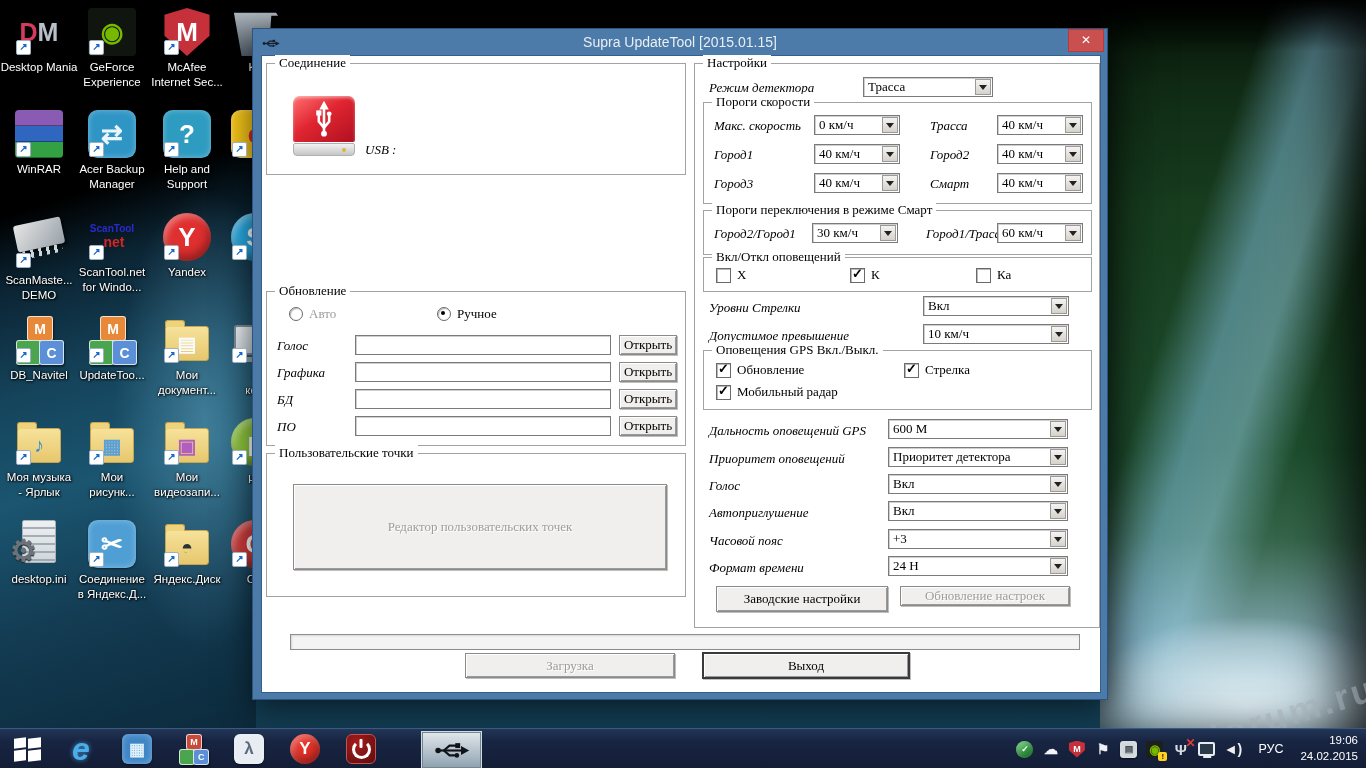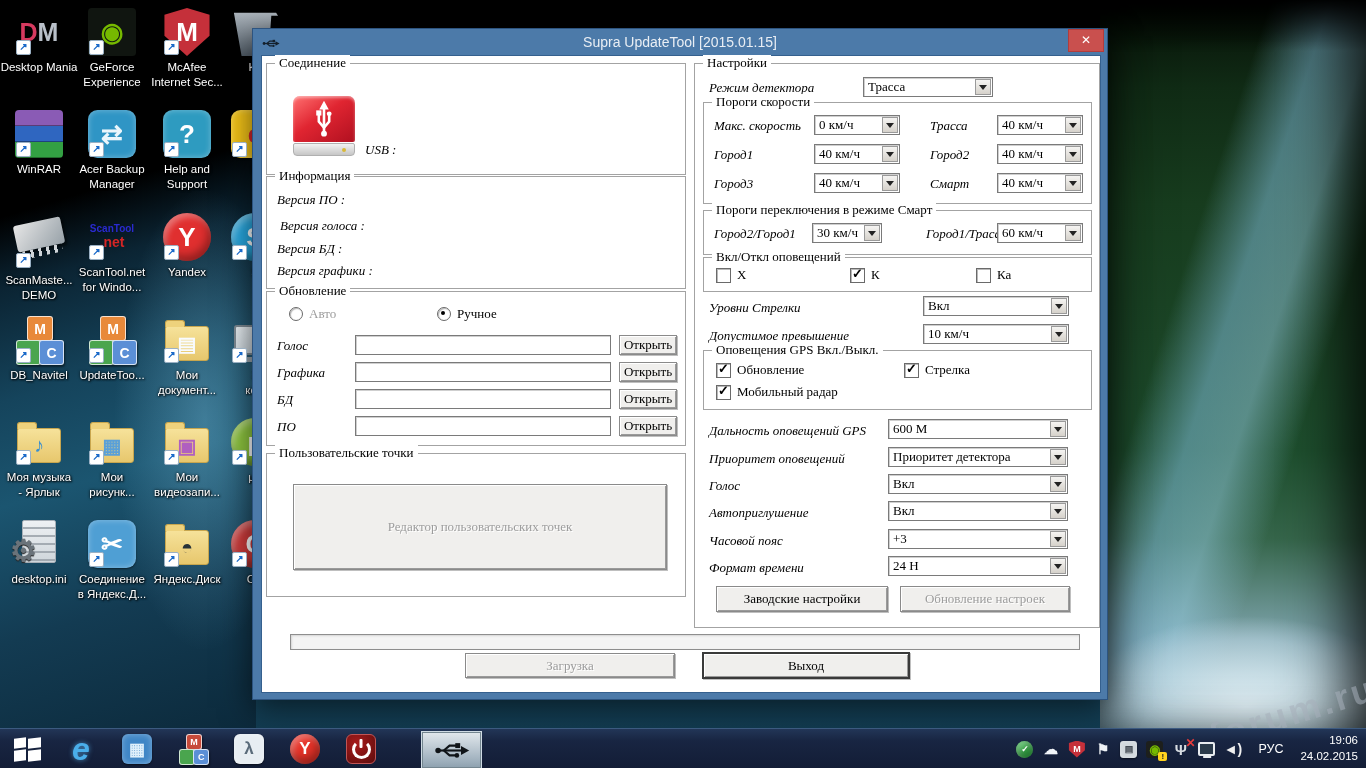--- a/index.html
+++ b/index.html
@@ -408,27 +408,20 @@
               <path d="M33 5.5 L43 11 L33 16.5 Z" fill="#fff"></path>
             </svg>
           </div>
           <div class="ud-base">
               <span class="led"></span>
             </div>
         </div>
         <span class="flabel" style="left:98px;top:78px">USB :</span>
       </div>
 
-      <div class="grp" style="left:4px;top:120px;width:418px;height:111px">
-        <span class="grp-label">Информация</span>
-        <span class="flabel" style="left:10px;top:15px">Версия ПО :</span>
-        <span class="flabel" style="left:13px;top:41px">Версия голоса :</span>
-        <span class="flabel" style="left:10px;top:64px">Версия БД :</span>
-        <span class="flabel" style="left:10px;top:86px">Версия графики :</span>
-      </div>
 
       <div class="grp" style="left:4px;top:235px;width:418px;height:153px">
         <span class="grp-label">Обновление</span>
         <label class="rad disabled" style="left:22px;top:14px">
           <span class="rdot"></span>
           <span>Авто</span>
         </label>
         <label class="rad sel" style="left:170px;top:14px">
           <span class="rdot"></span>
           <span>Ручное</span>
@@ -509,21 +502,21 @@
               <span class="v">40 км/ч</span>
               <span class="b">
                 <span class="tri"></span>
               </span>
             </div>
         </div>
 
         <div class="grp" style="left:8px;top:146px;width:387px;height:43px">
           <span class="grp-label">Пороги переключения в режиме Смарт</span>
           <span class="flabel" style="left:10px;top:15px">Город2/Город1</span>
-          <div class="combo" style="left:108px;top:12px;width:70px">
+          <div class="combo" style="left:108px;top:12px;width:86px">
               <span class="v">30 км/ч</span>
               <span class="b">
                 <span class="tri"></span>
               </span>
             </div>
           <span class="flabel" style="left:222px;top:15px">Город1/Трасса</span>
           <div class="combo" style="left:293px;top:12px;width:86px">
               <span class="v">60 км/ч</span>
               <span class="b">
                 <span class="tri"></span>
@@ -615,21 +608,21 @@
           </div>
         <span class="flabel" style="left:14px;top:496px">Формат времени</span>
         <div class="combo" style="left:193px;top:492px;width:180px">
             <span class="v">24 H</span>
             <span class="b">
               <span class="tri"></span>
             </span>
           </div>
 
         <button class="btn3d" style="left:21px;top:522px;width:172px;height:26px">Заводские настройки</button>
-        <button class="btn3d disabled" style="left:205px;top:522px;width:170px;height:26px">Обновление настроек</button>
+        <button class="btn3d disabled" style="left:205px;top:522px;width:170px;height:20px">Обновление настроек</button>
       </div>
 
       <div class="progress" style="left:28px;top:578px;width:788px;height:14px"></div>
       <button class="btn3d disabled" style="left:203px;top:597px;width:210px;height:25px">Загрузка</button>
       <button class="btn3d default" style="left:440px;top:596px;width:208px;height:27px">Выход</button>
     </div>
   </div>
 
   <div id="taskbar">
     <div id="start-btn">

